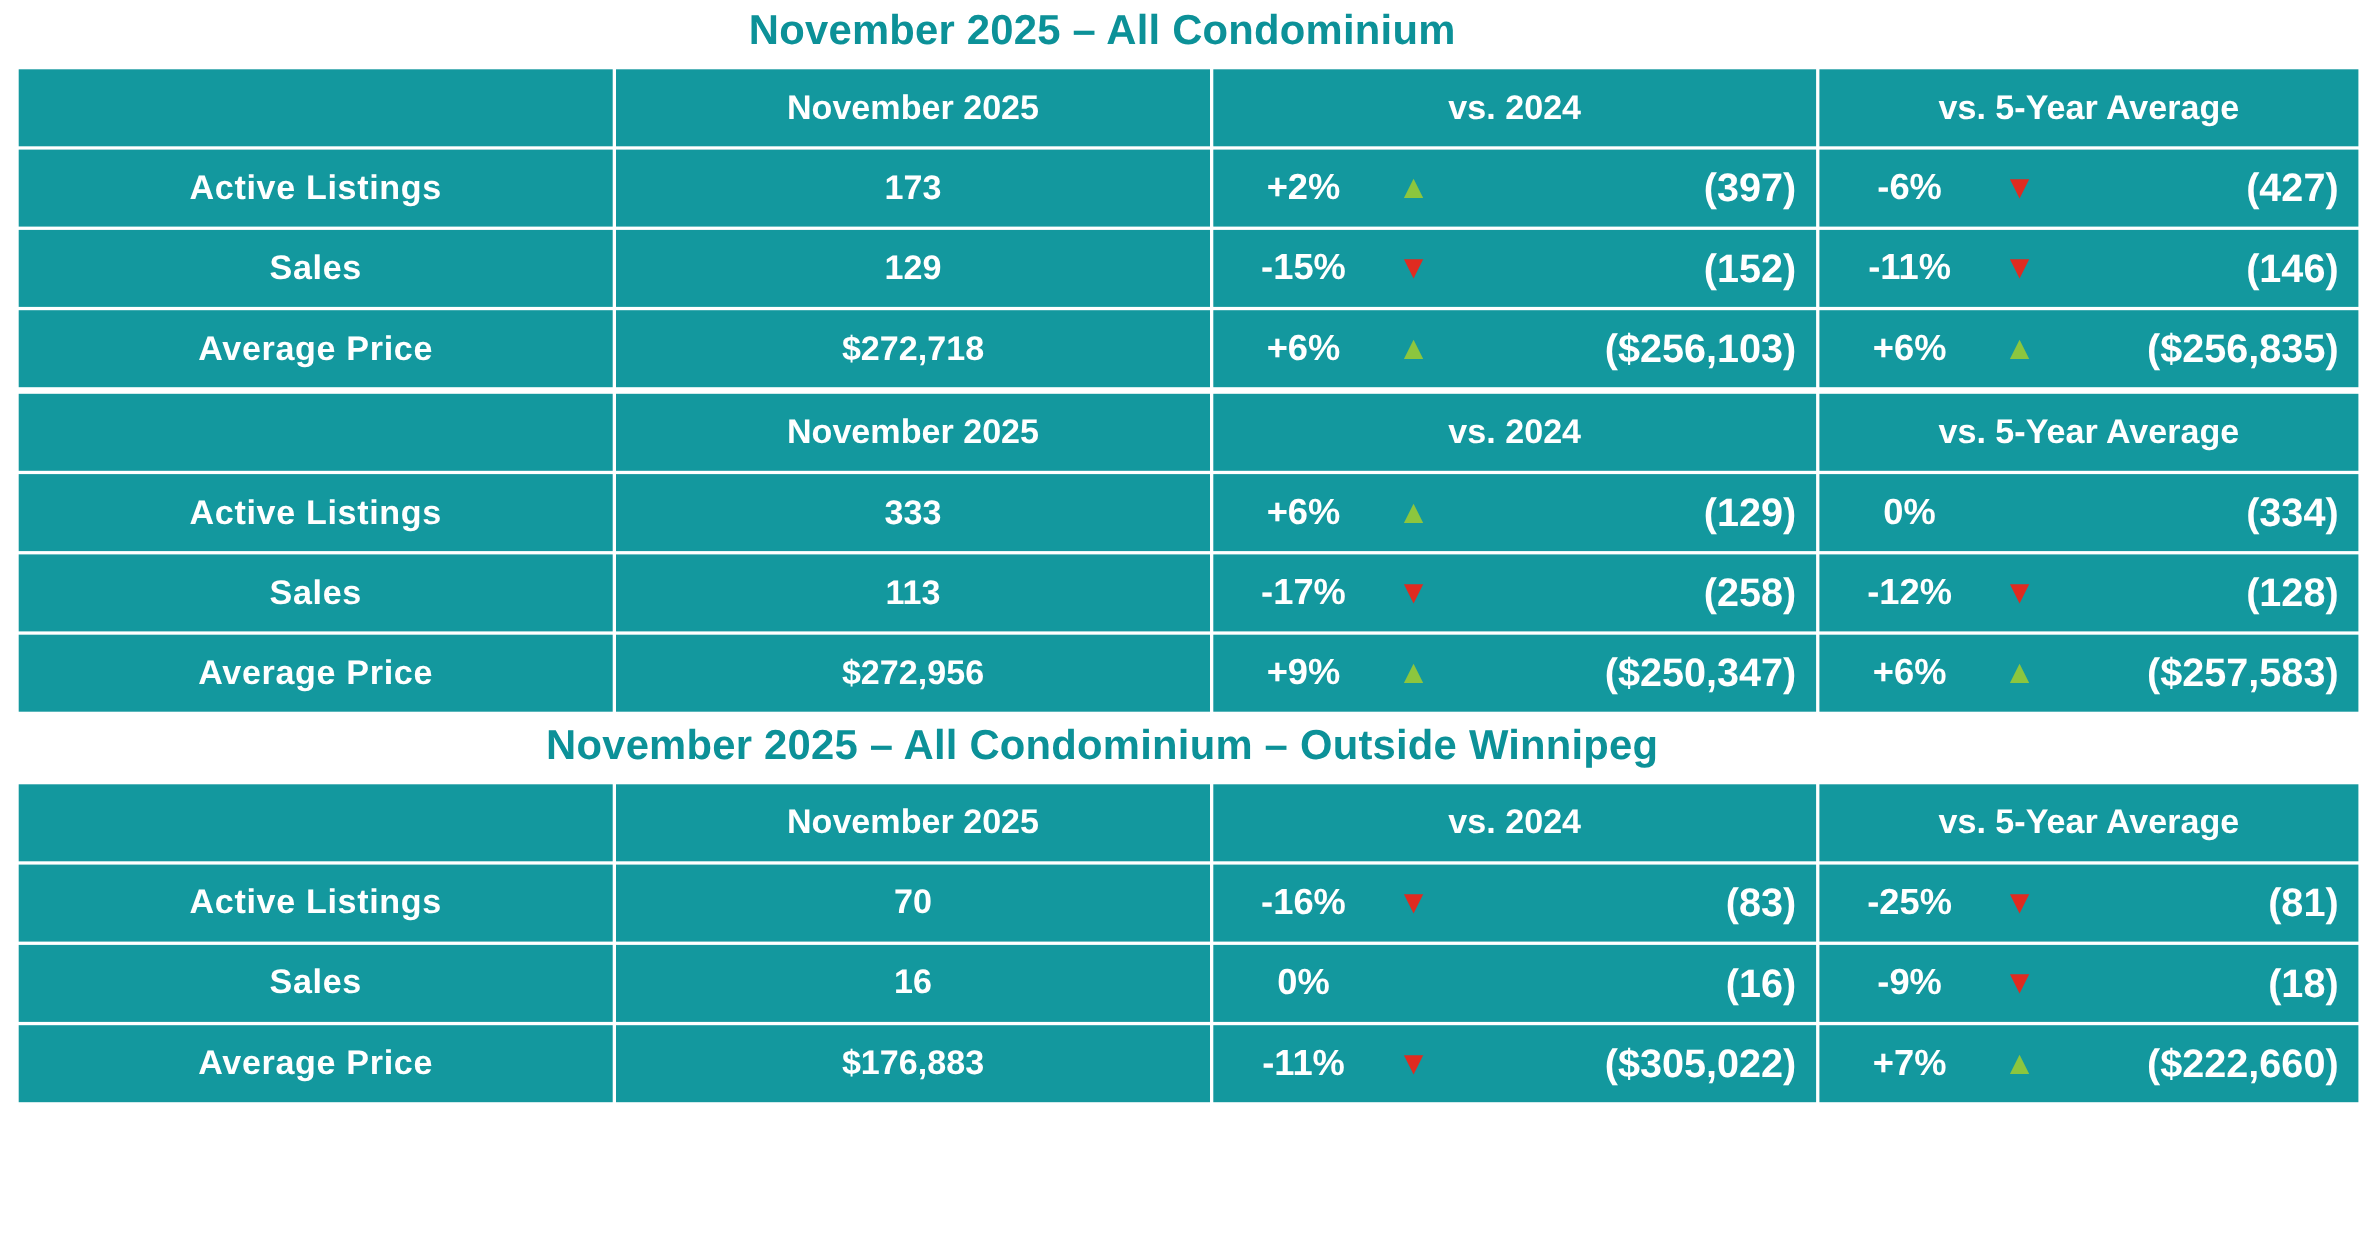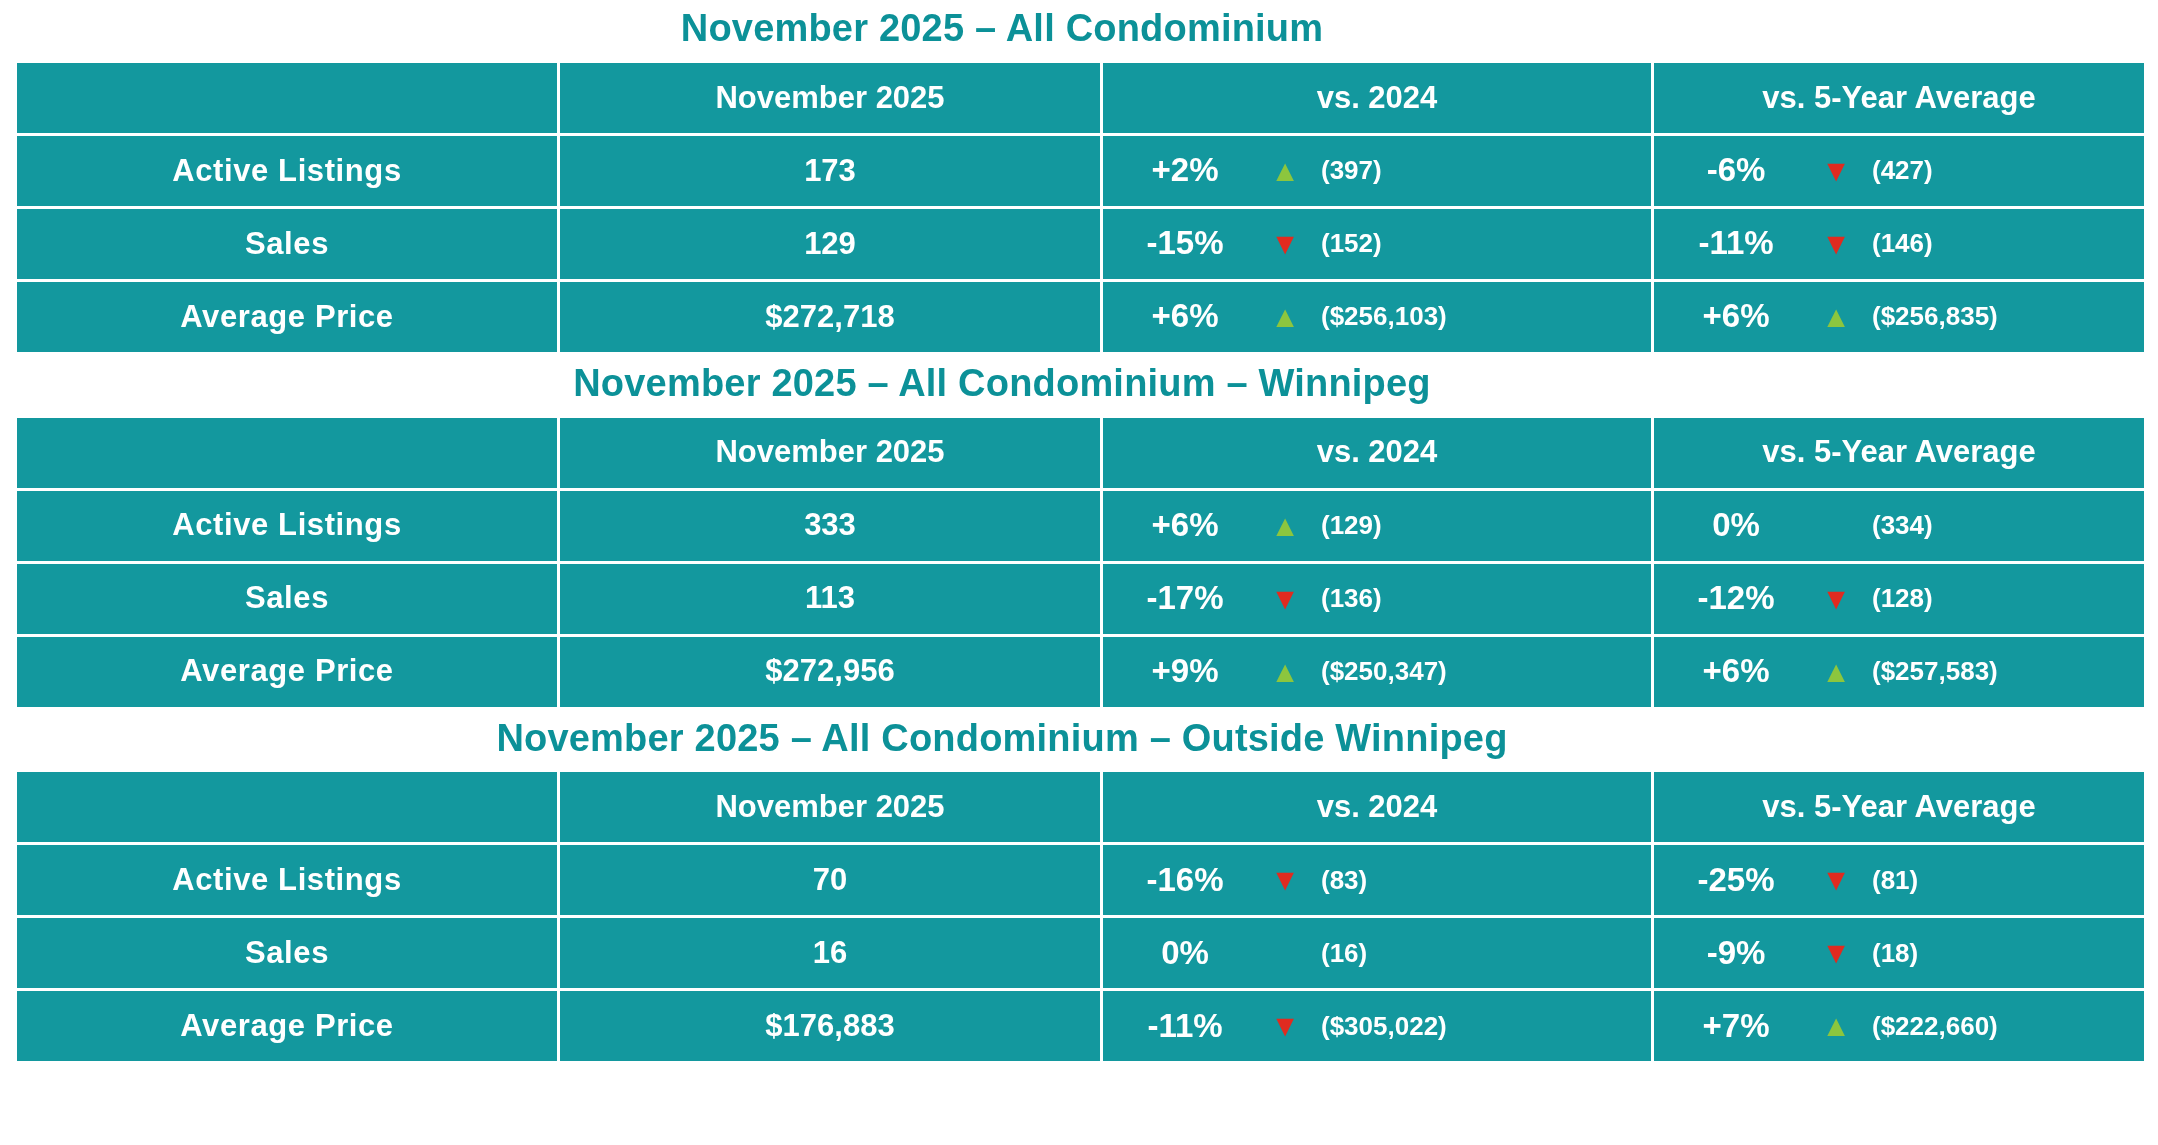--- a/index.html
+++ b/index.html
@@ -81,22 +81,22 @@
     font-size: 33px;
   }
   .cmp .arrow {
     flex: 0 0 72px;
     text-align: center;
     font-size: 30px;
     line-height: 1;
   }
   .cmp .prev {
     flex: 1 1 auto;
-    text-align: left;
-    font-size: 26px;
+    text-align: right;
+    font-size: 36px;
   }
   .arrow.up   { color: #8cc63e; }
   .arrow.down { color: #e02b20; }
   .arrow.none { color: transparent; }
   .hdr-cell { font-size: 31px; }
 </style>
 </head>
 <body>
 
 <div class="page">
@@ -169,21 +169,20 @@
               <span class="arrow up">▲</span>
               <span class="prev">($256,835)</span>
             </div>
           </td>
         </tr>
       </tbody>
     </table>
   </div>
 
   <div class="section">
-    <div class="section-title">November 2025 – All Condominium – Winnipeg</div>
     <table class="stats">
       <colgroup>
         <col class="c-label">
           <col class="c-current">
           <col class="c-vs2024">
           <col class="c-vs5yr">
       </colgroup>
       <tbody>
         <tr class="header-row">
           <td class="corner-cell hdr-cell"></td>
@@ -209,21 +208,21 @@
             </div>
           </td>
         </tr>
         <tr>
           <td class="row-label">Sales</td>
           <td class="value-cell">113</td>
           <td>
             <div class="cmp">
               <span class="pct">-17%</span>
               <span class="arrow down">▼</span>
-              <span class="prev">(136)</span>
+              <span class="prev">(258)</span>
             </div>
           </td>
           <td>
             <div class="cmp">
               <span class="pct">-12%</span>
               <span class="arrow down">▼</span>
               <span class="prev">(128)</span>
             </div>
           </td>
         </tr>

